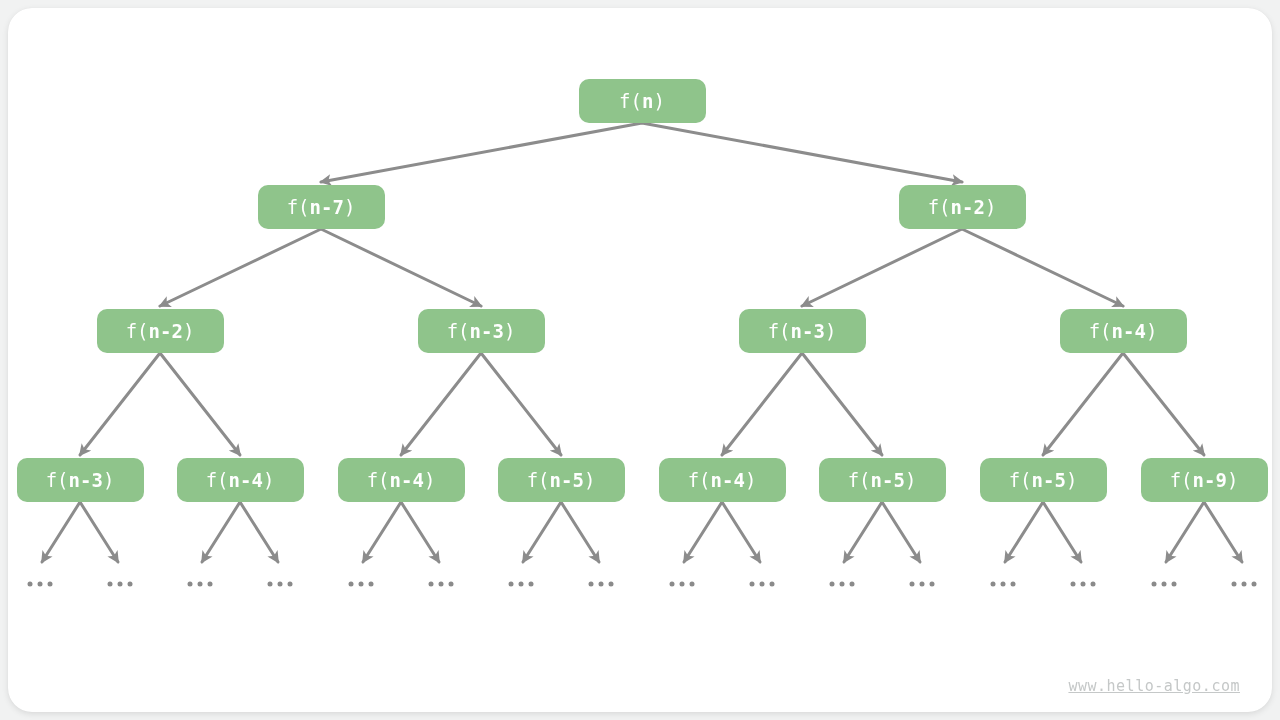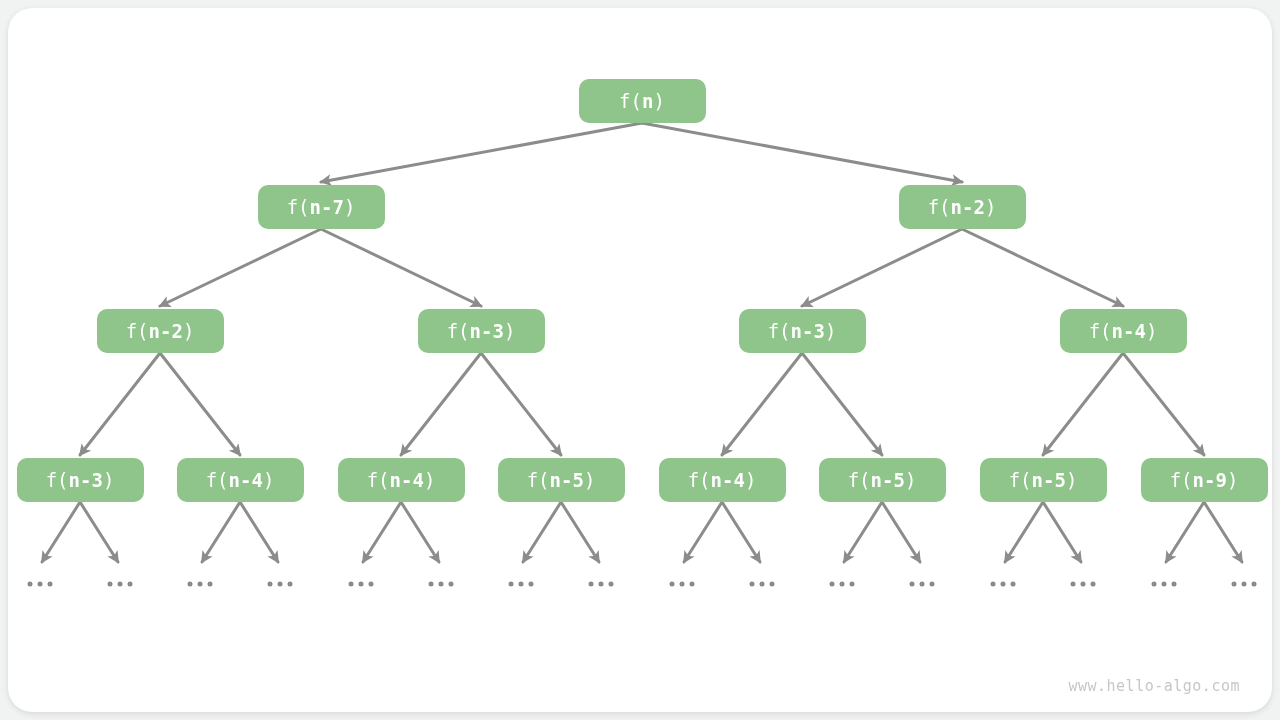--- a/index.html
+++ b/index.html
@@ -43,20 +43,21 @@
   .node .arg { font-weight: 700; }
   .node .paren { font-weight: 400; }
 
   .watermark {
     position: absolute;
     right: 40px;
     bottom: 25px;
     font-size: 15px;
     letter-spacing: 0.5px;
     color: var(--watermark, #c5c8c8);
+    text-decoration: underline;
   }
 </style>
 </head>
 <body>
 
 <div class="stage">
   <div class="card"></div>
   <svg class="edges" xmlns="http://www.w3.org/2000/svg" viewBox="0 0 1280 720">
       <defs>
         <marker id="arrowhead" viewBox="0 0 10 10" refX="8.6" refY="5" markerWidth="14" markerHeight="12" orient="auto" markerUnits="userSpaceOnUse">

